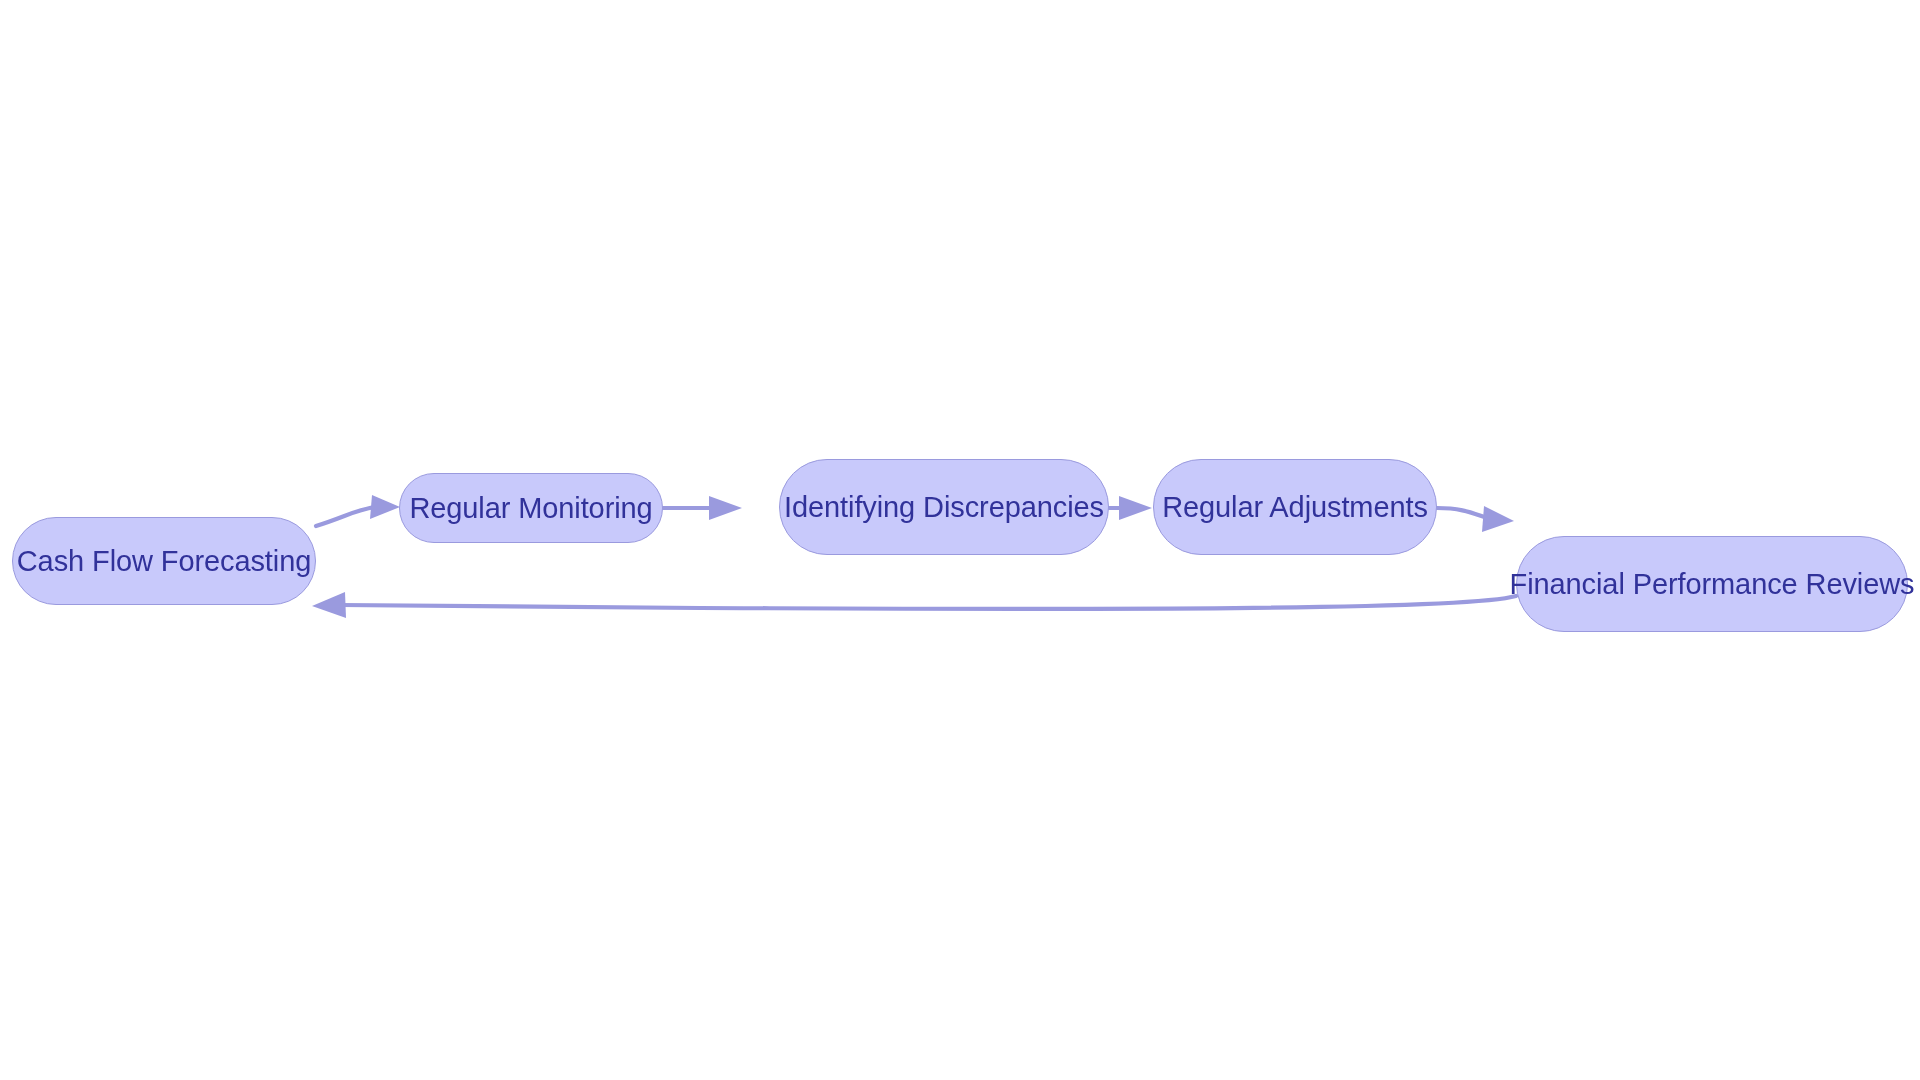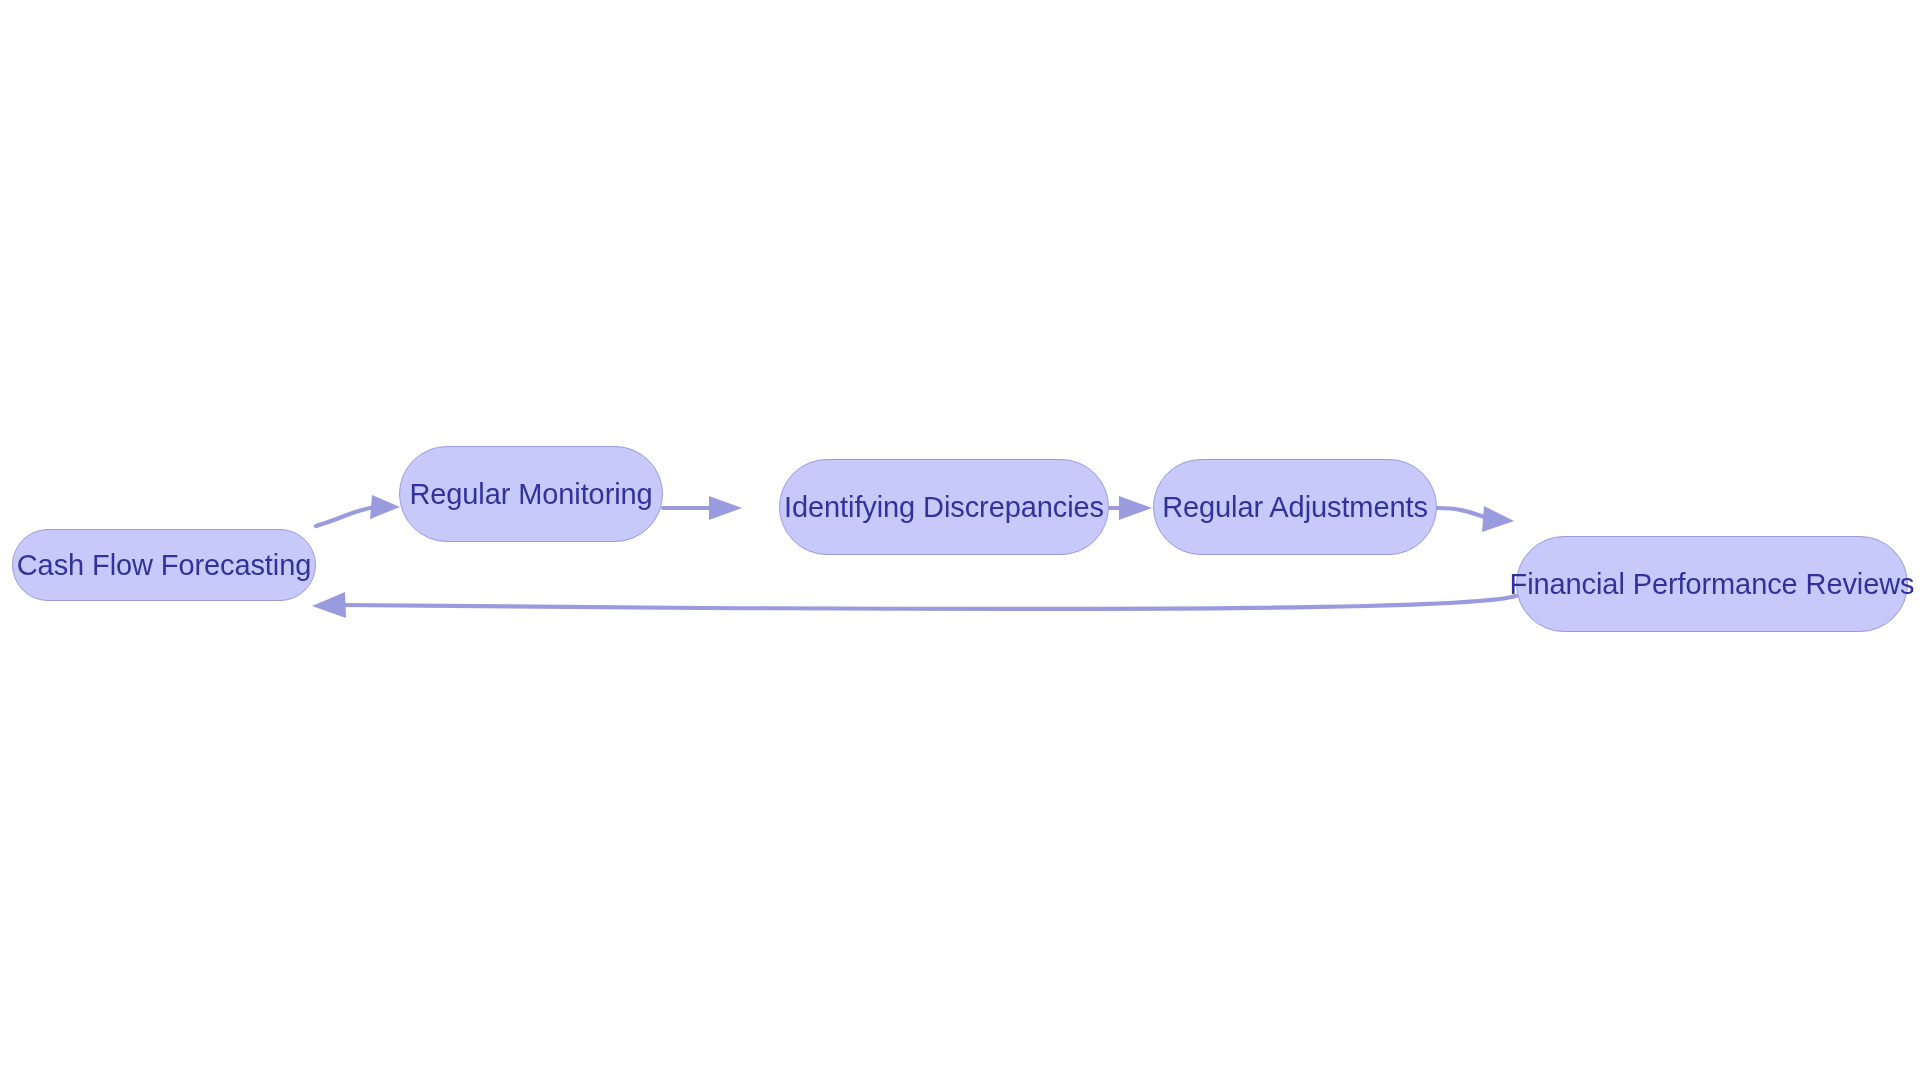--- a/index.html
+++ b/index.html
@@ -73,25 +73,25 @@
       <path d="M 1437 508 C 1462 508, 1472 513, 1487 518" fill="none" stroke="#9a9ade" stroke-width="4.2" stroke-linecap="round"></path>
       <polygon points="1484,506 1514,521, 1482,532" fill="#9a9ade"></polygon>
     </g>
 
     <g>
       <path d="M 1516 596 C 1460 612, 1000 609, 700 608 C 520 607, 420 606, 340 605" fill="none" stroke="#9a9ade" stroke-width="4.2" stroke-linecap="round"></path>
       <polygon points="345,592 312,606, 346,618" fill="#9a9ade"></polygon>
     </g>
   </svg>
 
-  <div class="flow-node" style="left:12px; top:517px; width:304px; height:72px;margin-top:12px;">
+  <div class="flow-node" style="left:12px; top:517px; width:304px; height:88px;">
     <span class="flow-node-label">Cash Flow Forecasting</span>
   </div>
 
-  <div class="flow-node" style="left:399px; top:446px; width:264px; height:96px;">
+  <div class="flow-node" style="left:399px; top:473px; width:264px; height:70px;">
     <span class="flow-node-label">Regular Monitoring</span>
   </div>
 
   <div class="flow-node" style="left:743px; top:459px; width:330px; height:96px;margin-left:36px;">
     <span class="flow-node-label">Identifying Discrepancies</span>
   </div>
 
   <div class="flow-node" style="left:1153px; top:459px; width:284px; height:96px;">
     <span class="flow-node-label">Regular Adjustments</span>
   </div>

